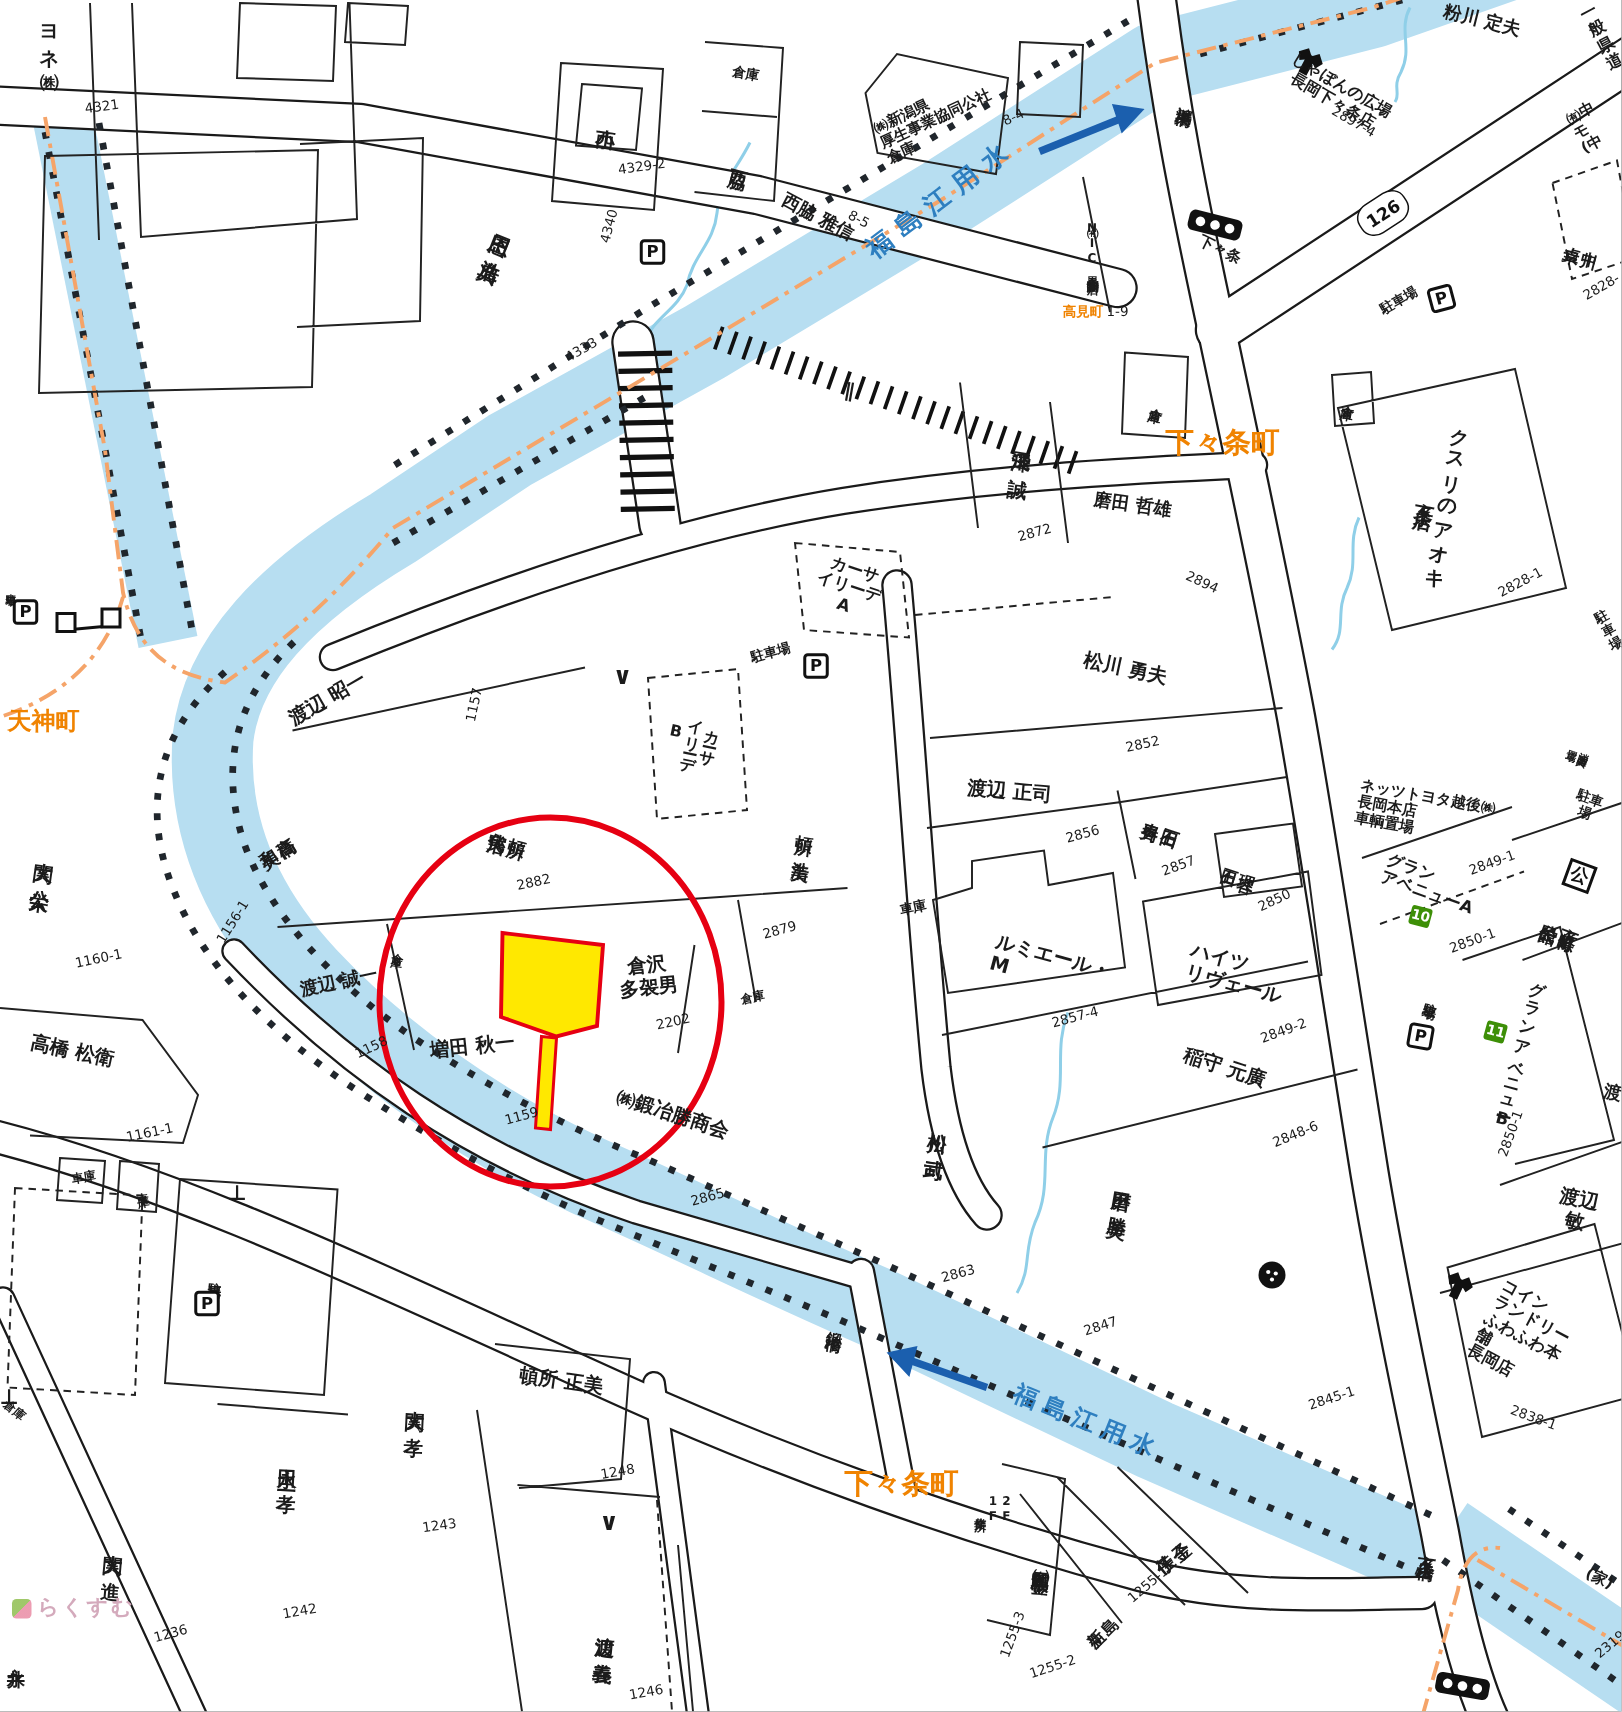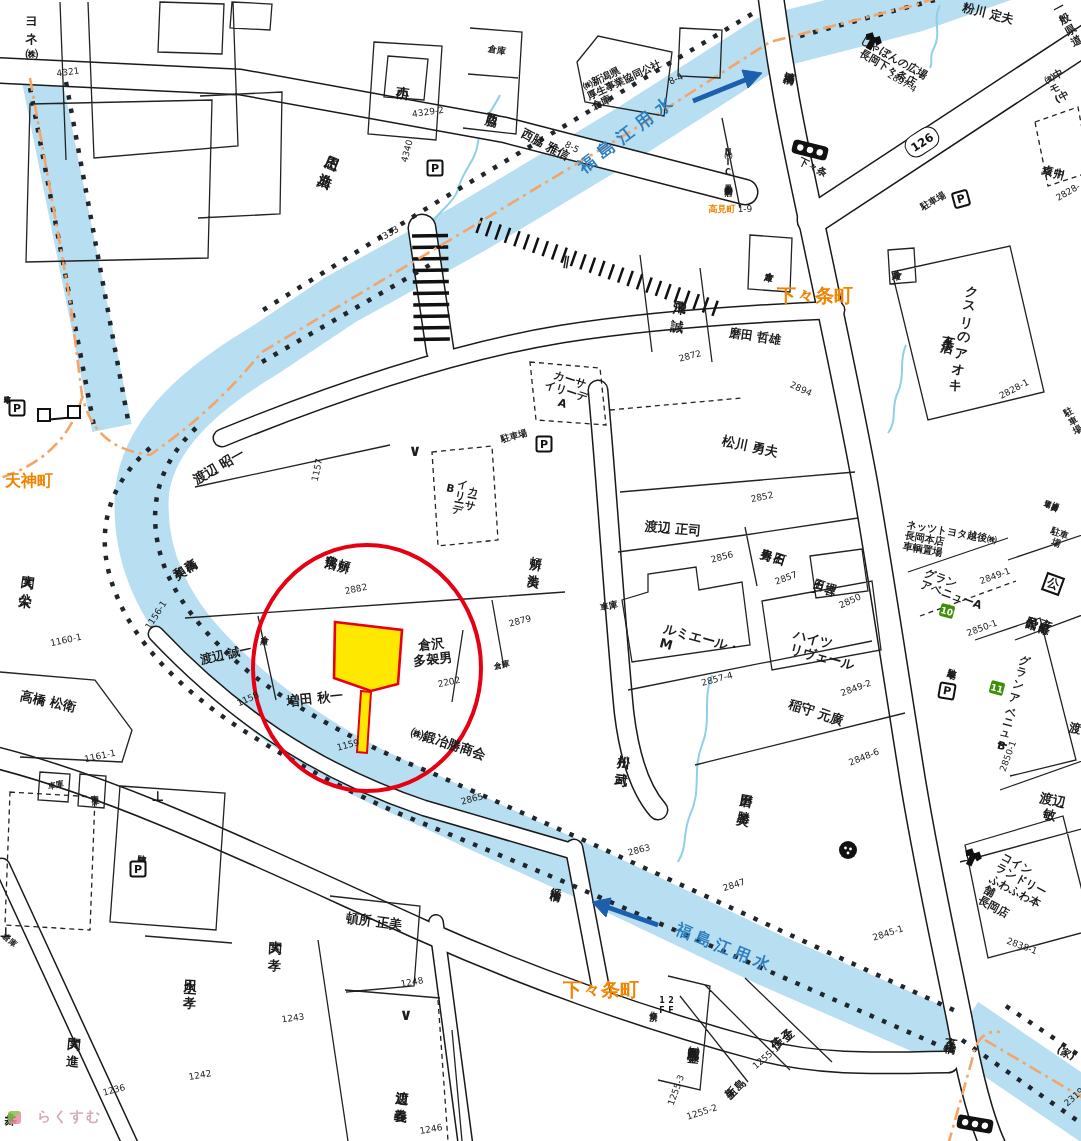--- a/index.html
+++ b/index.html
@@ -9,21 +9,21 @@
   #labels{position:absolute;left:0;top:0;width:100%;height:100%;}
   .lbl{position:absolute;line-height:1.12;white-space:pre-line;color:#1b1b1b;font-weight:600;
        text-align:center;pointer-events:none;}
   .lbl.v{writing-mode:vertical-rl;text-orientation:upright;letter-spacing:1px;}
   .bdg{position:absolute;display:flex;align-items:center;justify-content:center;box-sizing:border-box;
        background:#fff;color:#111;pointer-events:none;}
   .bp{width:17px;height:17px;border:2px solid #111;border-radius:3px;font-size:11px;font-weight:700;}
   .bg{width:14px;height:13px;background:#3d8f07;color:#fff;border-radius:2px;font-size:9px;font-weight:700;border:none;}
   .br{width:36px;height:23px;border:1.8px solid #111;border-radius:11px/10px;font-size:11.5px;font-weight:700;}
   .bk{width:19px;height:19px;border:2.2px solid #111;font-size:12px;font-weight:700;}
-  #wm{position:absolute;left:8px;top:1108px;display:flex;align-items:center;gap:16px;}
+  #wm{position:absolute;left:8px;top:1063px;display:flex;align-items:center;gap:4px;}
   #wm .logo{width:13px;height:13px;border-radius:3px;
      background:linear-gradient(135deg,#8fbe4f 0 50%,#e98ba4 50% 100%);opacity:.85;}
   #wm .txt{font-size:14px;font-weight:600;color:#d4aabc;letter-spacing:2px;}
 </style>
 </head>
 <body>
 
 <div id="stage">
   <svg id="geo" width="1081" height="1141" viewBox="0 0 1081 1141">
 

